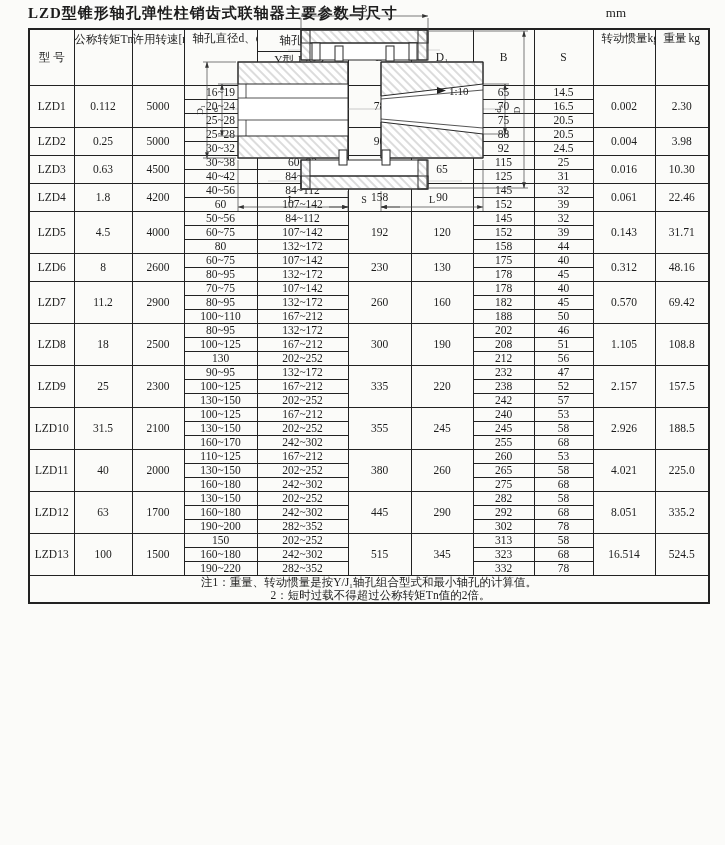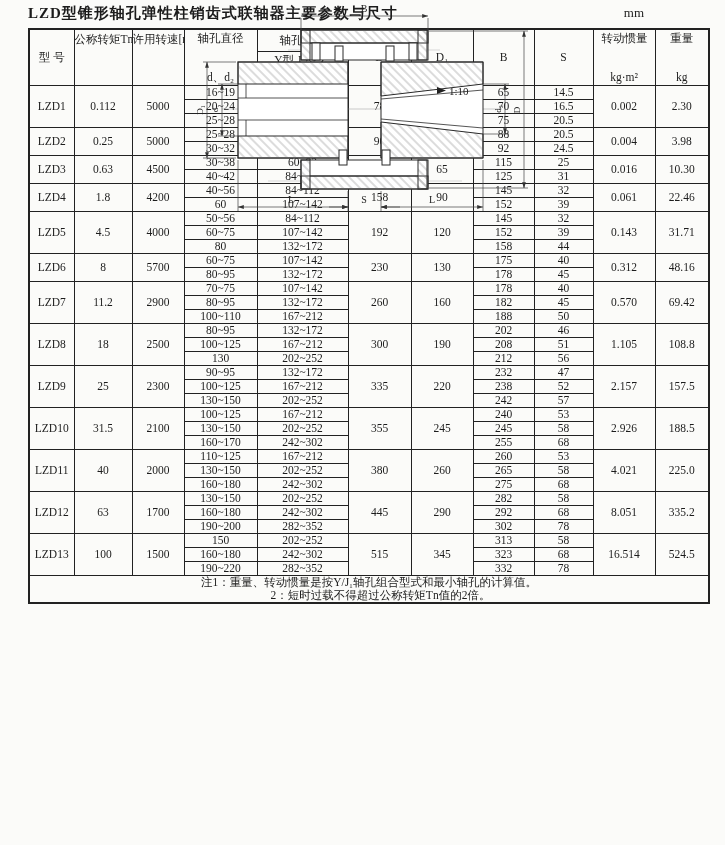--- a/index.html
+++ b/index.html
@@ -18,21 +18,21 @@
   
   .title-row{
     position:relative;
     width:680px;margin:2px 0 4px 28px;
     text-align:left;
     font-size:15px;font-weight:bold;
     letter-spacing:1px;
     height:22px;line-height:22px;
   }
   .unit-label{
-    position:absolute;right:64px;top:0;
+    position:absolute;right:82px;top:0;
     font-weight:normal;letter-spacing:0;
     font-size:13px;
   }
 
   
   table.spec{
     border-collapse:collapse;table-layout:fixed;
     width:680px;margin:0 0 0 28px;
     border:2px solid #222;
   }
@@ -53,21 +53,21 @@
     padding:0;
     text-align:center;vertical-align:middle;
     font-weight:normal;
     font-size:11.5px;line-height:13px;
     overflow:hidden;white-space:nowrap;
   }
   thead th{font-size:12px;}
   thead tr.h1 th{height:21px;}
   thead tr.h2 th{height:16px;}
   thead tr.h3 th{height:16px;}
-  .hstack{display:flex;flex-direction:column;justify-content:space-between;height:52px;padding:1px 8px;}
+  .hstack{display:flex;flex-direction:row;justify-content:space-between;height:52px;padding:1px 8px;}
   .hstack3{display:flex;flex-direction:row;justify-content:space-between;height:50px;padding:2px 0;}
   tbody td{height:13px;}
   tfoot td{
     text-align:left;font-size:11.5px;line-height:17px;
     padding:3px 6px 4px 8px;white-space:normal;
   }
   .note-line2{padding-left:23px;}
 </style>
 </head>
 <body>
@@ -352,21 +352,21 @@
         </tr>
         <tr>
           <td>80</td>
           <td>132~172</td>
           <td>158</td>
           <td>44</td>
         </tr>
         <tr>
           <td rowspan="2">LZD6</td>
           <td rowspan="2">8</td>
-          <td rowspan="2">5700</td>
+          <td rowspan="2">2600</td>
           <td>60~75</td>
           <td>107~142</td>
           <td rowspan="2">230</td>
           <td rowspan="2">130</td>
           <td>175</td>
           <td>40</td>
           <td rowspan="2">0.312</td>
           <td rowspan="2">48.16</td>
         </tr>
         <tr>

